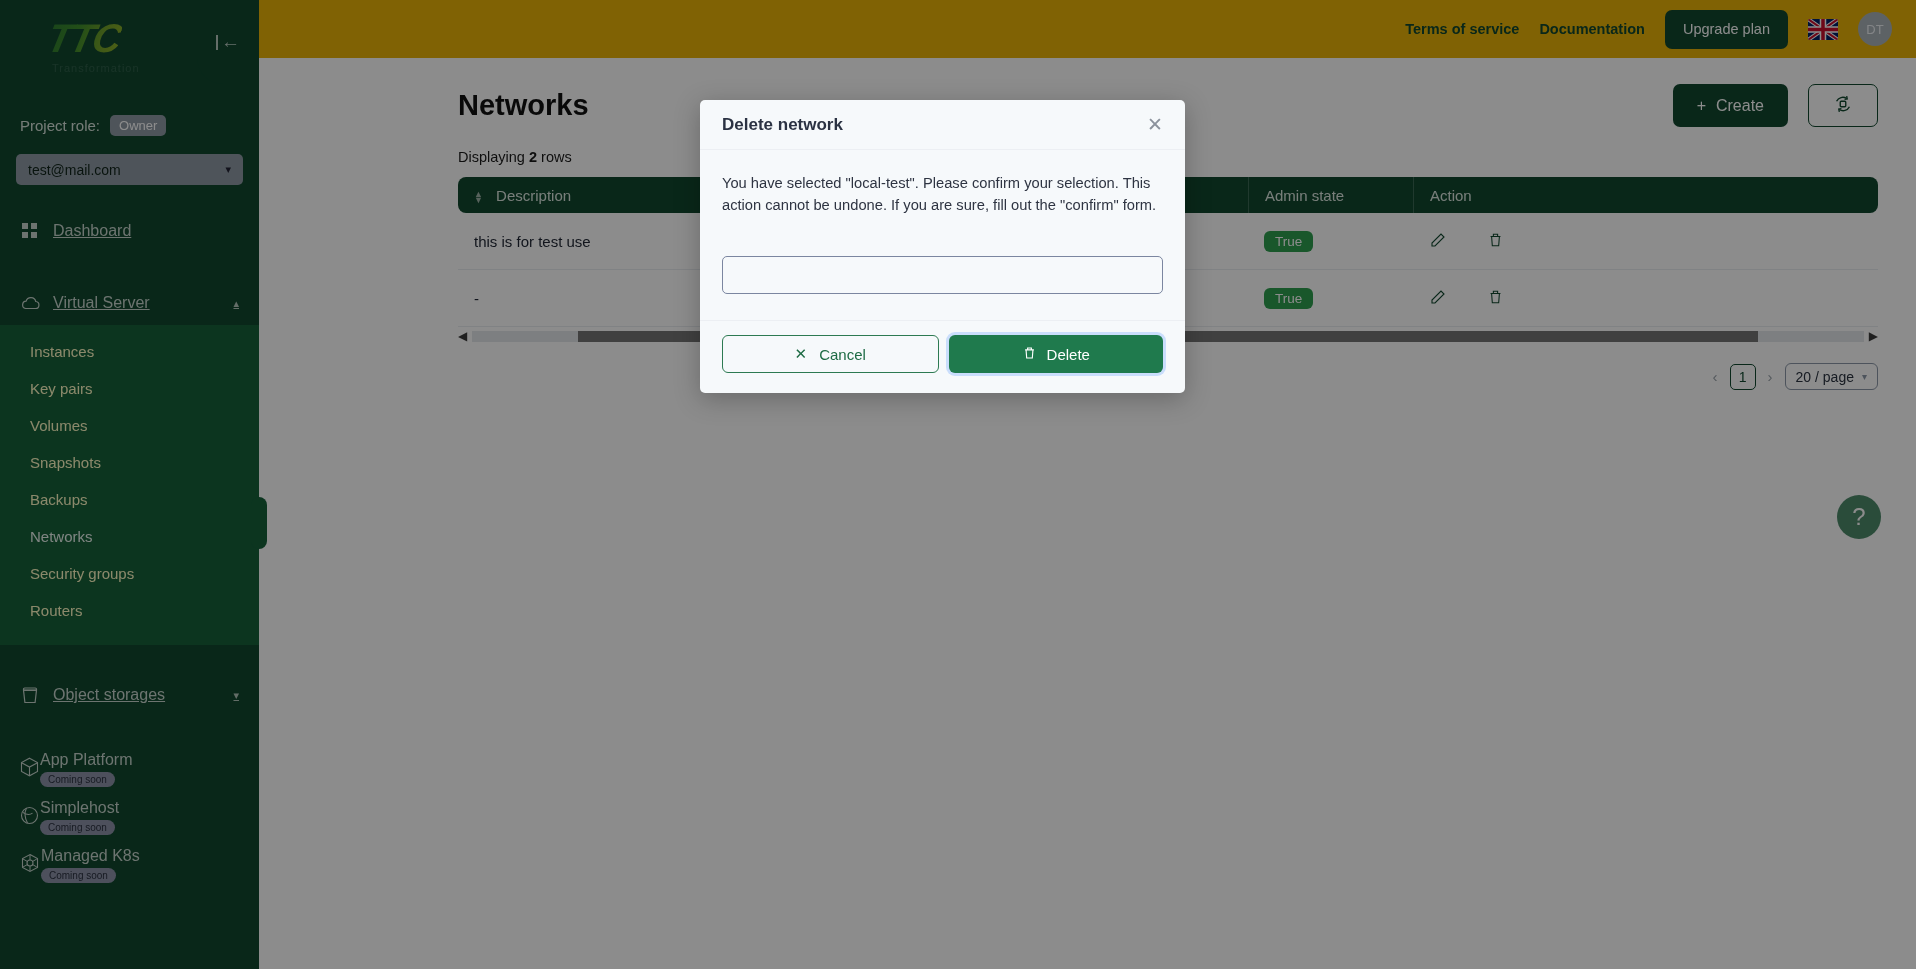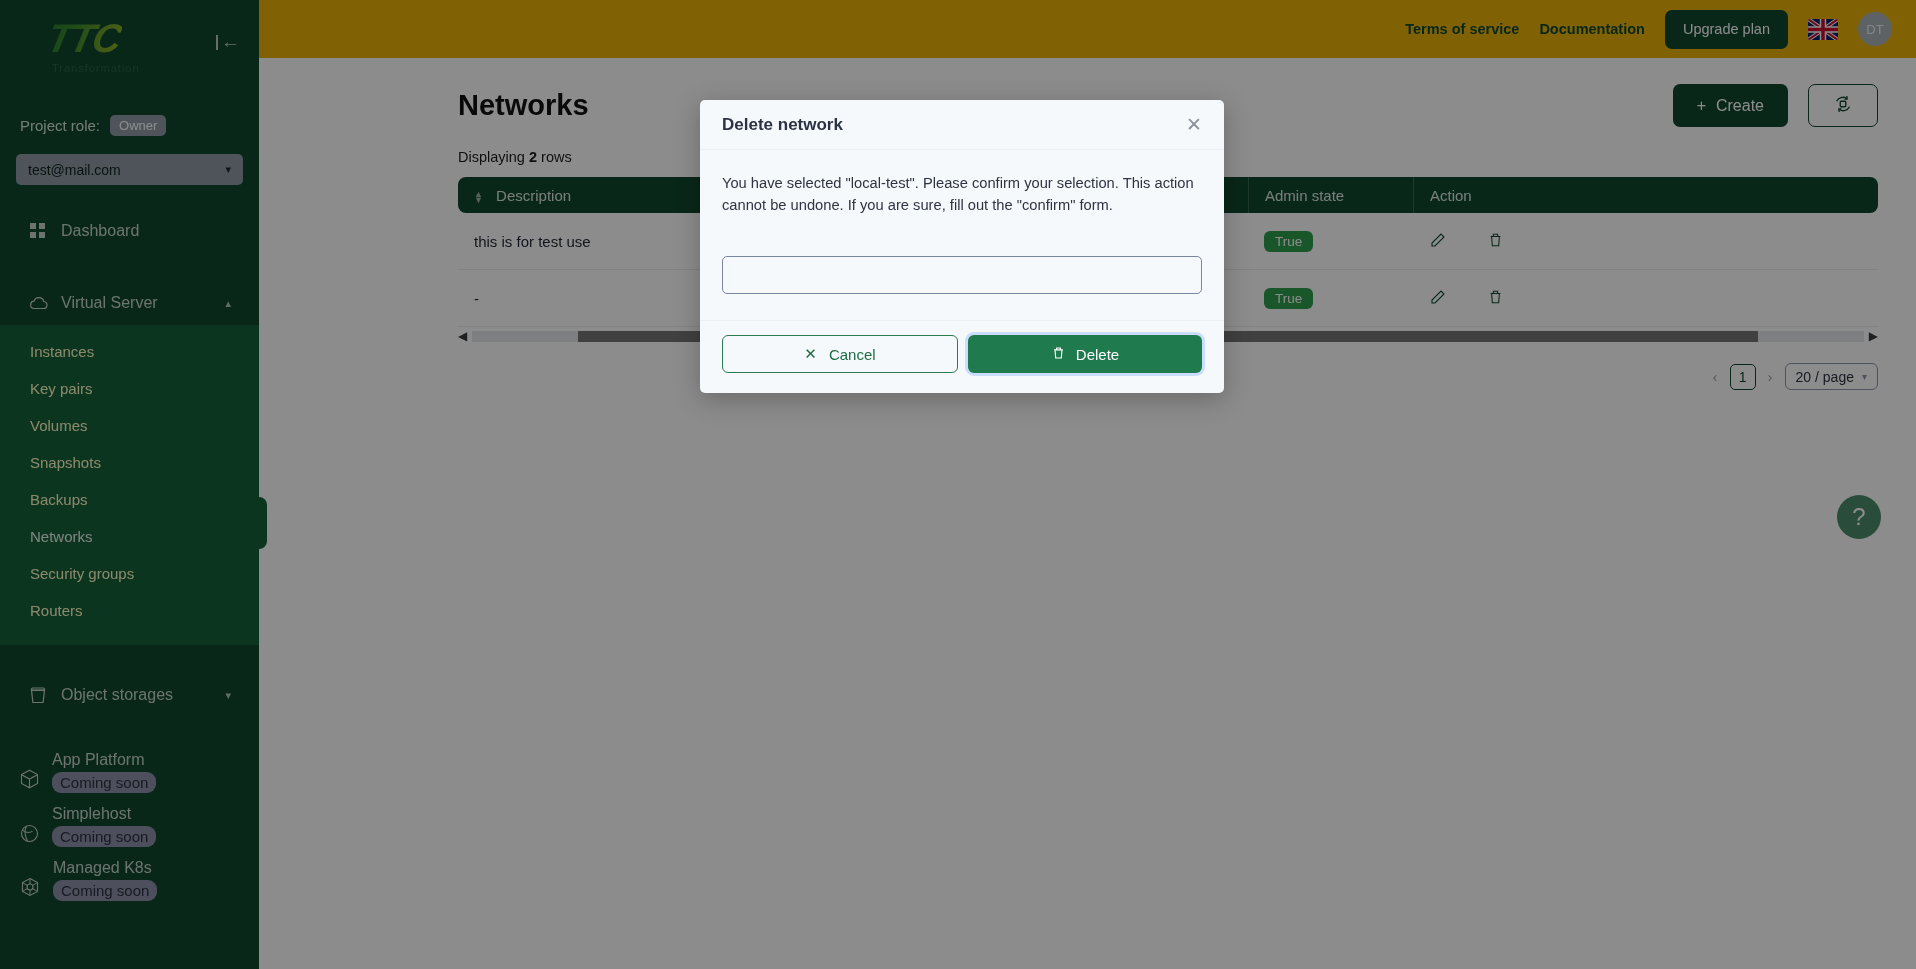--- a/index.html
+++ b/index.html
@@ -55,44 +55,44 @@
     margin: 12px 16px 0 16px; height: 31px;
     background: #8f9aa5; border-radius: 5px;
     display: flex; align-items: center; justify-content: space-between;
     padding: 0 12px; color: #10241a; font-size: 14px; cursor: pointer;
   }
   .project-select .chev { font-size: 11px; color: #223; }
 
   .nav { margin-top: 24px; }
   .nav-top {
     display: flex; align-items: center; gap: 13px;
-    height: 44px; padding: 0 28px; color: #c6d4cc; font-size: 16px;
-    cursor: pointer; position: relative;
+    height: 44px; padding: 0 20px; color: #c6d4cc; font-size: 16px;
+    cursor: pointer; position: relative; text-decoration: underline;
   }
   .nav-top .ico { width: 20px; display: flex; align-items: center; justify-content: center; }
   .nav-top .chev { margin-left: auto; font-size: 11px; opacity:.9; }
   .subnav { background: #16613a; padding: 8px 0 16px 0; position: relative; }
   .subnav::before {
     content:""; position:absolute; right:-8px; top: 172px;
     width: 16px; height: 52px; background: #16613a; border-radius: 8px;
   }
   .subnav-item {
     height: 37px; display: flex; align-items: center;
     padding-left: 30px; color: #fef9c3; font-size: 15px; cursor: pointer;
   }
   .subnav-item.active { color: #e8f2ec; }
   .nav-sep { height: 28px; }
 
   .nav-plain {
-    display: flex; align-items: flex-end; gap: 13px;
+    display: flex; align-items: center; gap: 1px;
     min-height: 48px; padding: 6px 20px; color: #c6d4cc; font-size: 16px; cursor: pointer;
   }
   .nav-plain .labelwrap { display: flex; flex-direction: column; gap: 3px; }
   .soon-badge {
-    background: #8d93a8; color: #2b3140; font-size: 15px;
+    background: #8d93a8; color: #2b3140; font-size: 10px;
     border-radius: 9px; padding: 2px 8px; align-self: flex-start;
   }
 
   
   .topbar {
     position: absolute; left: 259px; top: 0; right: 0; height: 58px;
     background: #eab308; display: flex; align-items: center;
     justify-content: flex-end; gap: 20px; padding-right: 24px; z-index: 12;
   }
   .toplink { color: #11482f; font-size: 14.5px; font-weight: bold; cursor: pointer; }
@@ -164,21 +164,21 @@
 
   .help-fab {
     position: absolute; right: 35px; top: 495px;
     width: 44px; height: 44px; border-radius: 50%; background: #4e8a6b;
     color: #ffffff; font-size: 24px; display:flex; align-items:center; justify-content:center;
     cursor: pointer; z-index: 30;
   }
 
   
   .modal {
-    position: absolute; left: 700px; top: 100px; width: 524px;
+    position: absolute; left: 700px; top: 100px; width: 485px;
     background: #f6f9fb; border-radius: 5px; z-index: 50;
     box-shadow: 0 6px 26px rgba(0,0,0,0.25);
   }
   .modal-head {
     height: 50px; display:flex; align-items:center; justify-content:space-between;
     padding: 0 22px; border-bottom: 1px solid #eceff3;
   }
   .modal-title { font-size: 17px; font-weight: bold; color: #2b3243; }
   .modal-close { background:none; border:none; font-size:19px; color:#8b929c; cursor:pointer; font-family:inherit;}
   .modal-body { padding: 22px 22px 26px 22px; }

